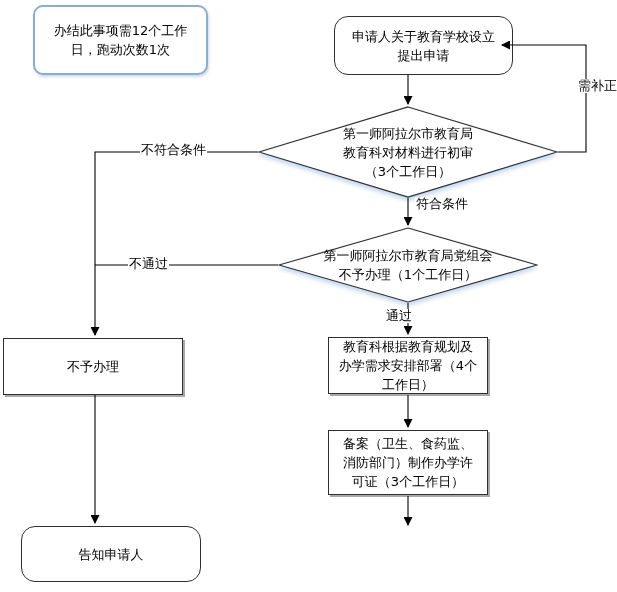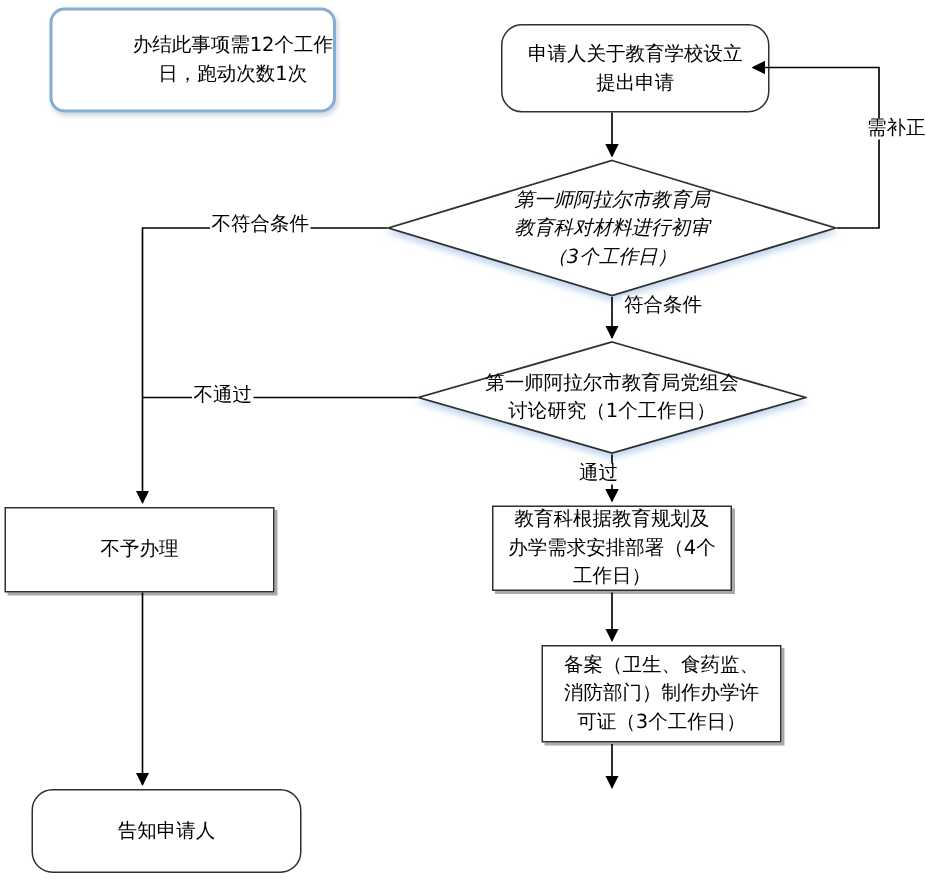--- a/index.html
+++ b/index.html
@@ -57,54 +57,54 @@
     font-size:13px;line-height:14px;
     padding:0 1px;
     white-space:nowrap;
   }
 </style>
 </head>
 <body>
 
 <div id="canvas">
 
-  <div class="node note" style="left:33px;top:5px;width:191px;height:70px;justify-content:flex-end;">
+  <div class="node note" style="left:33px;top:5px;width:175px;height:70px;">
     <span>办结此事项需12个工作
 日，跑动次数1次</span>
   </div>
 
   <div class="node rounded" style="left:318px;top:16px;width:179px;height:59px;">
     <span>申请人关于教育学校设立
 提出申请</span>
   </div>
 
-  <div class="node diamond" style="left:258px;top:106px;width:300px;height:92px;font-style:italic;">
+  <div class="node diamond" style="left:258px;top:106px;width:300px;height:92px;">
     <svg viewBox="0 0 300 92" preserveAspectRatio="none">
       <polygon points="150,1 299,46 150,91 1,46" fill="#ffffff" stroke="#2f2f2f" stroke-width="1.2"></polygon>
     </svg>
     <span class="dtext">第一师阿拉尔市教育局
 教育科对材料进行初审
 （3个工作日）</span>
   </div>
 
   <div class="node diamond" style="left:278px;top:227px;width:260px;height:76px;">
     <svg viewBox="0 0 260 76" preserveAspectRatio="none">
       <polygon points="130,1 259,38 130,75 1,38" fill="#ffffff" stroke="#2f2f2f" stroke-width="1.2"></polygon>
     </svg>
     <span class="dtext">第一师阿拉尔市教育局党组会
-讨论研究（1个工作日）</span>
+不予办理（1个工作日）</span>
   </div>
 
   <div class="node process" style="left:328px;top:337px;width:160px;height:57px;">
     <span>教育科根据教育规划及
 办学需求安排部署（4个
 工作日）</span>
   </div>
 
-  <div class="node process" style="left:328px;top:430px;width:160px;height:65px;margin-left:33px;">
+  <div class="node process" style="left:328px;top:430px;width:160px;height:65px;">
     <span>备案（卫生、食药监、
 消防部门）制作办学许
 可证（3个工作日）</span>
   </div>
 
 
   <div class="node process" style="left:3px;top:338px;width:180px;height:57px;">
     <span>不予办理</span>
   </div>
 

